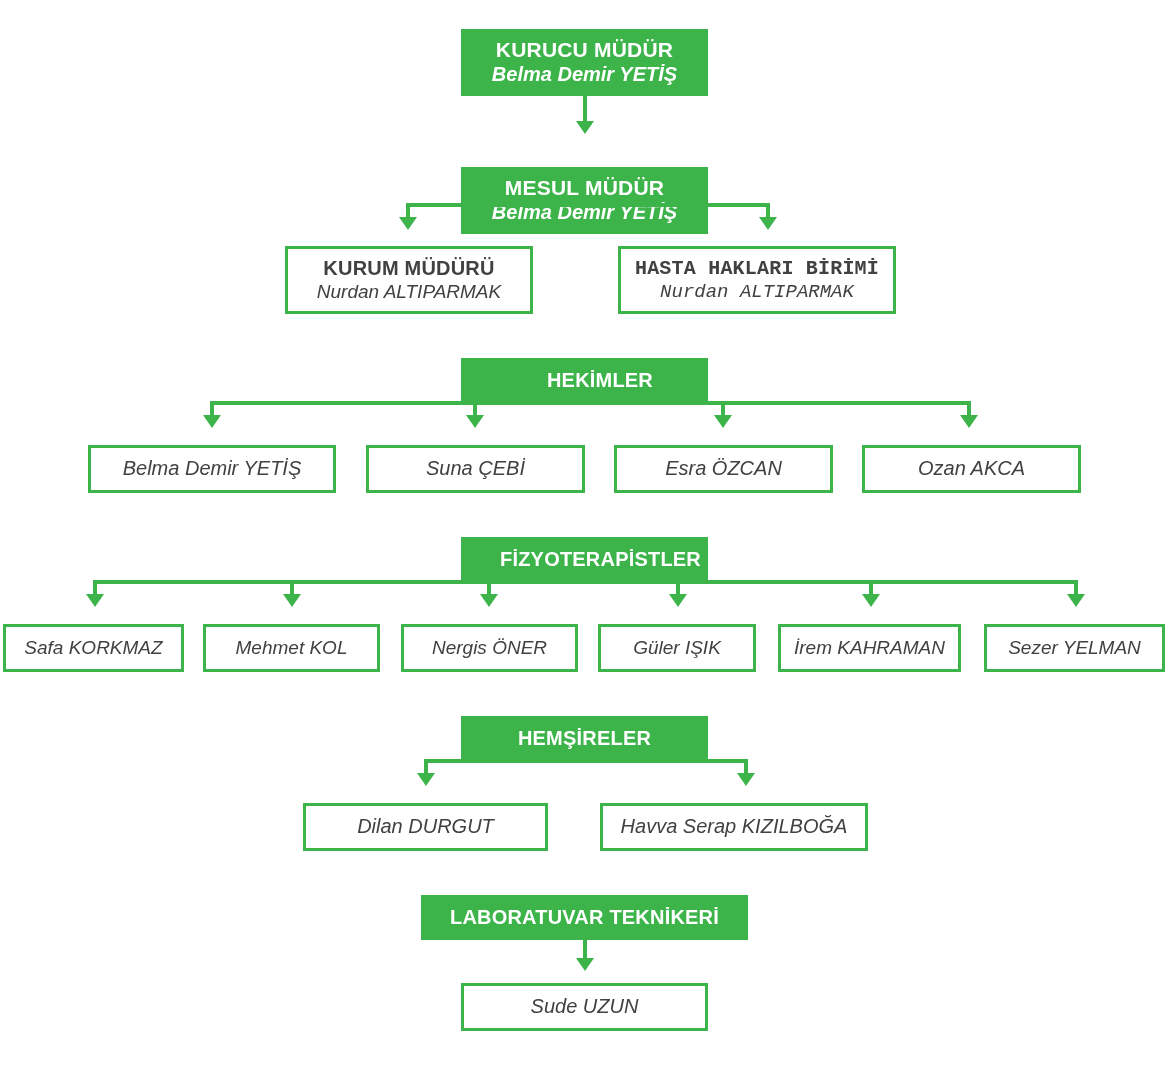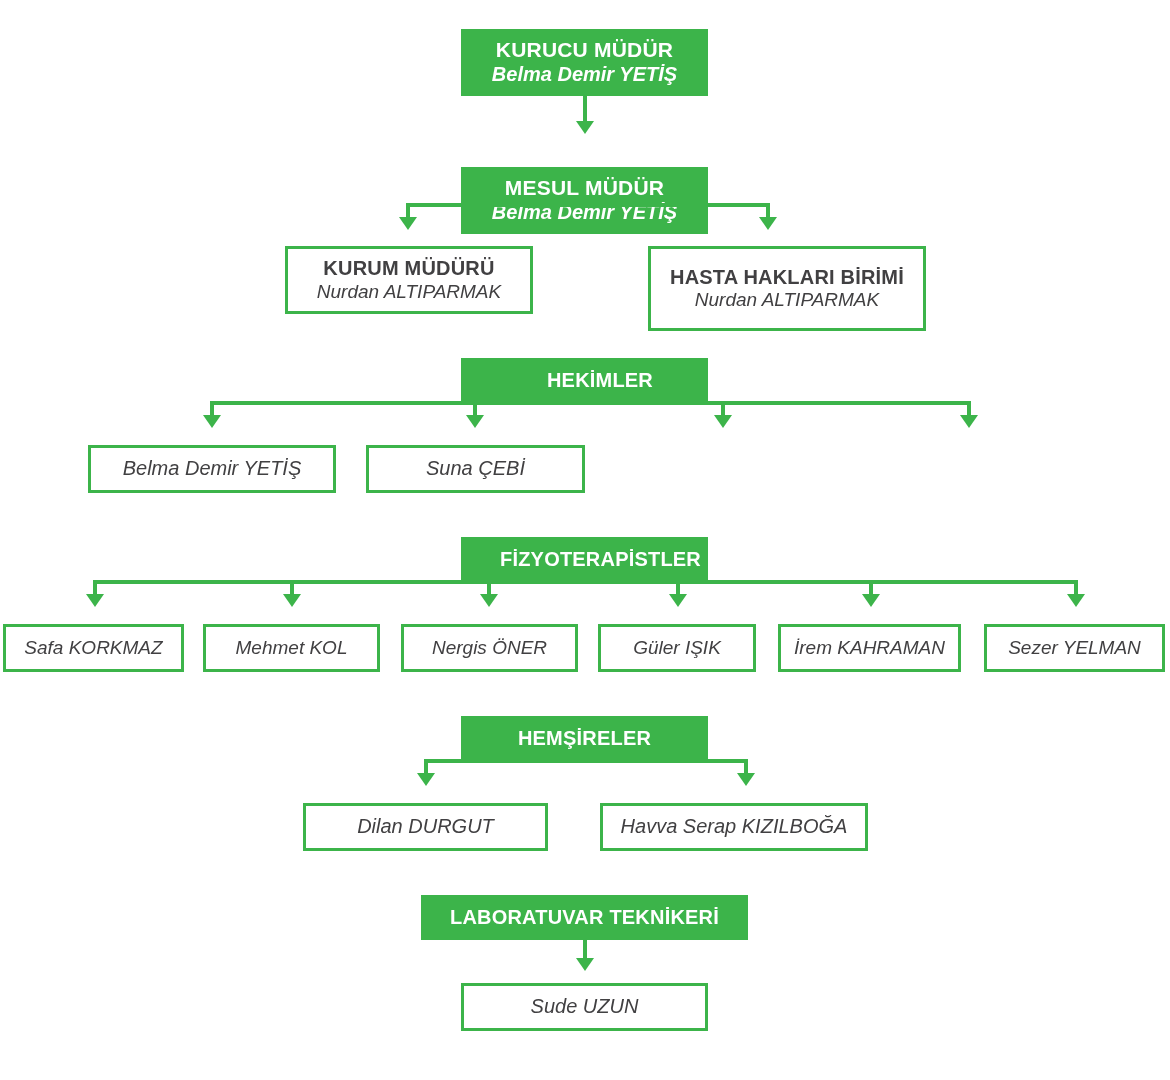--- a/index.html
+++ b/index.html
@@ -102,21 +102,21 @@
   <div class="ln v" style="left:406px; top:203px; width:4px; height:16px;"></div>
   <div class="arrowhead" style="left:399px; top:217px;"></div>
   <div class="ln v" style="left:766px; top:203px; width:4px; height:16px;"></div>
   <div class="arrowhead" style="left:759px; top:217px;"></div>
 
   <div class="node outline" style="left:285px; top:246px; width:248px; height:68px;">
     <div class="title-line t-20">KURUM MÜDÜRÜ</div>
     <div class="name-line regular t-19">Nurdan ALTIPARMAK</div>
   </div>
 
-  <div class="node outline" style="left:648px; top:246px; width:278px; height:85px;">
+  <div class="node outline" style="left:618px; top:246px; width:278px; height:68px;font-family:Liberation Mono, monospace;">
     <div class="title-line t-20">HASTA HAKLARI BİRİMİ</div>
     <div class="name-line regular t-19">Nurdan ALTIPARMAK</div>
   </div>
 
   <div class="node filled" style="left:461px; top:358px; width:247px; height:45px;padding-left:31px;">
     <div class="title-line t-20">HEKİMLER</div>
   </div>
 
   <div class="ln h" style="left:210px; top:401px; width:761px; height:4px;"></div>
 
@@ -131,20 +131,26 @@
 
   <div class="ln v" style="left:967px; top:401px; width:4px; height:16px;"></div>
   <div class="arrowhead" style="left:960px; top:415px;"></div>
 
   <div class="node outline" style="left:88px; top:445px; width:248px; height:48px;">
     <div class="name-line regular t-20">Belma Demir YETİŞ</div>
   </div>
   <div class="node outline" style="left:366px; top:445px; width:219px; height:48px;">
     <div class="name-line regular t-20">Suna ÇEBİ</div>
   </div>
+  <div class="node outline" style="left:614px; top:445px; width:219px; height:48px;">
+    <div class="name-line regular t-20">Esra ÖZCAN</div>
+  </div>
+  <div class="node outline" style="left:862px; top:445px; width:219px; height:48px;">
+    <div class="name-line regular t-20">Ozan AKCA</div>
+  </div>
 
   <div class="node filled" style="left:461px; top:537px; width:247px; height:45px;padding-left:32px;">
     <div class="title-line t-20">FİZYOTERAPİSTLER</div>
   </div>
 
   <div class="ln h" style="left:93px; top:580px; width:985px; height:4px;"></div>
 
   <div class="ln v" style="left:93px; top:580px; width:4px; height:16px;"></div>
   <div class="arrowhead" style="left:86px; top:594px;"></div>
 

